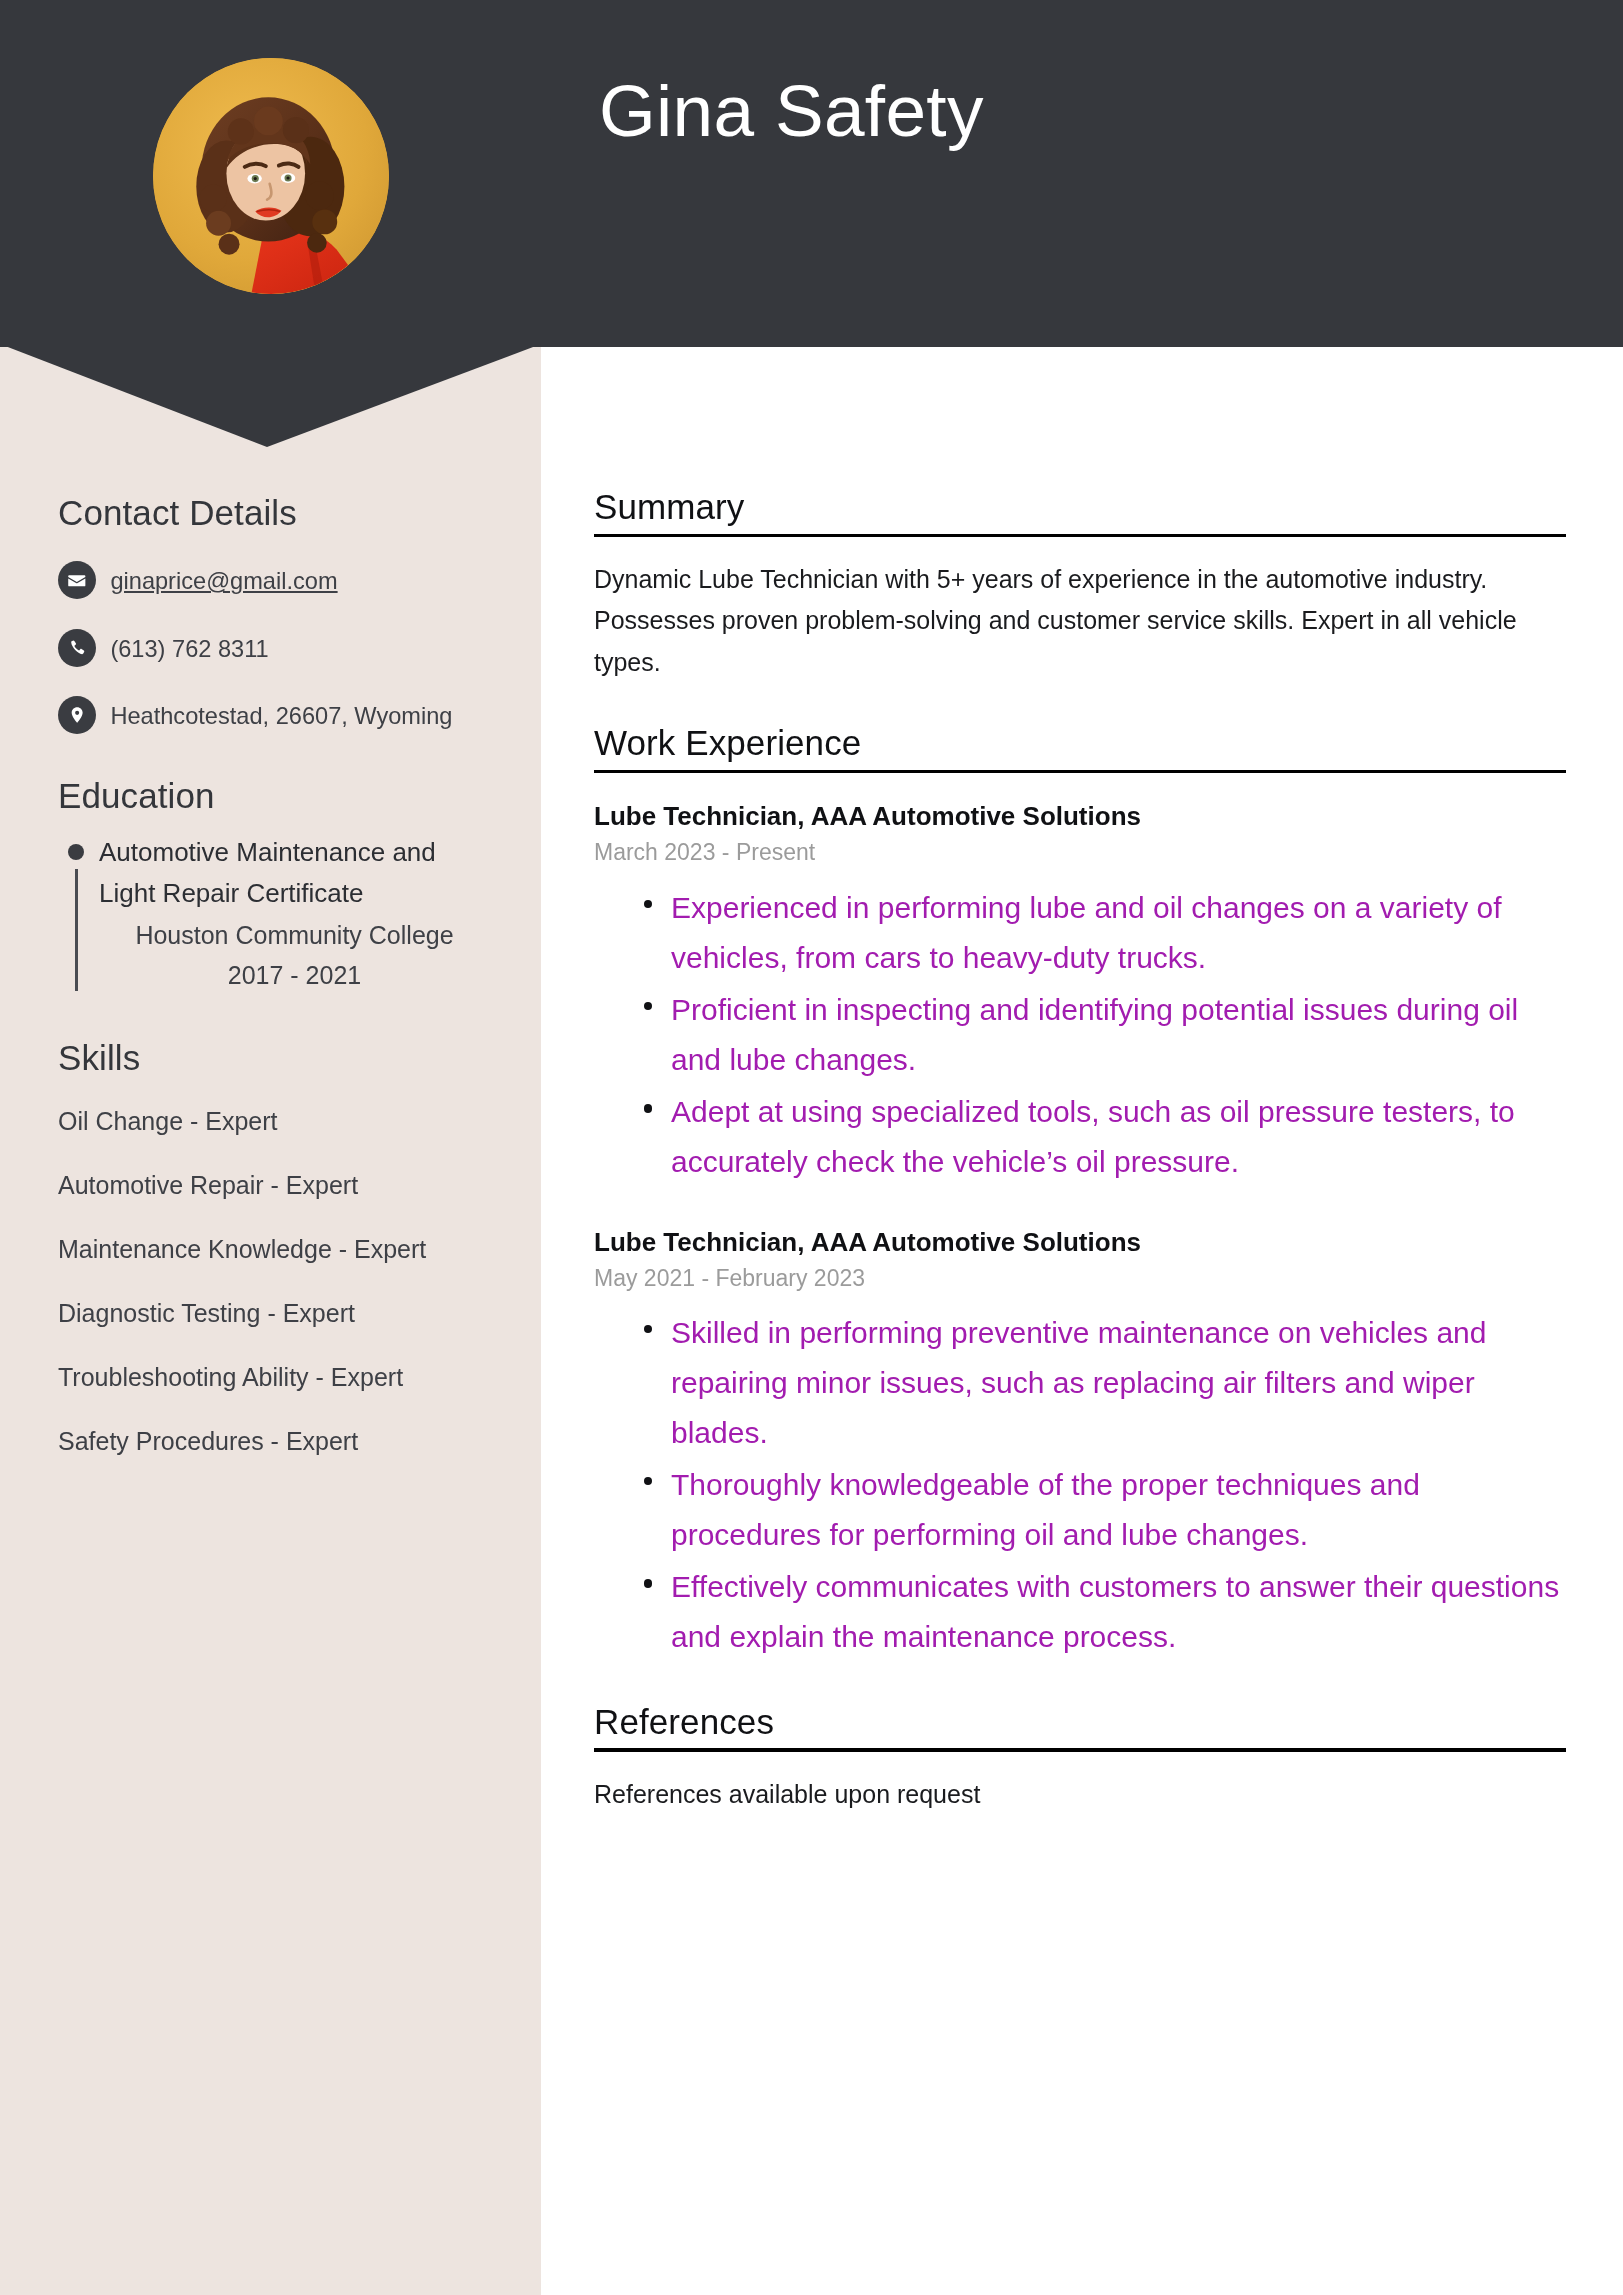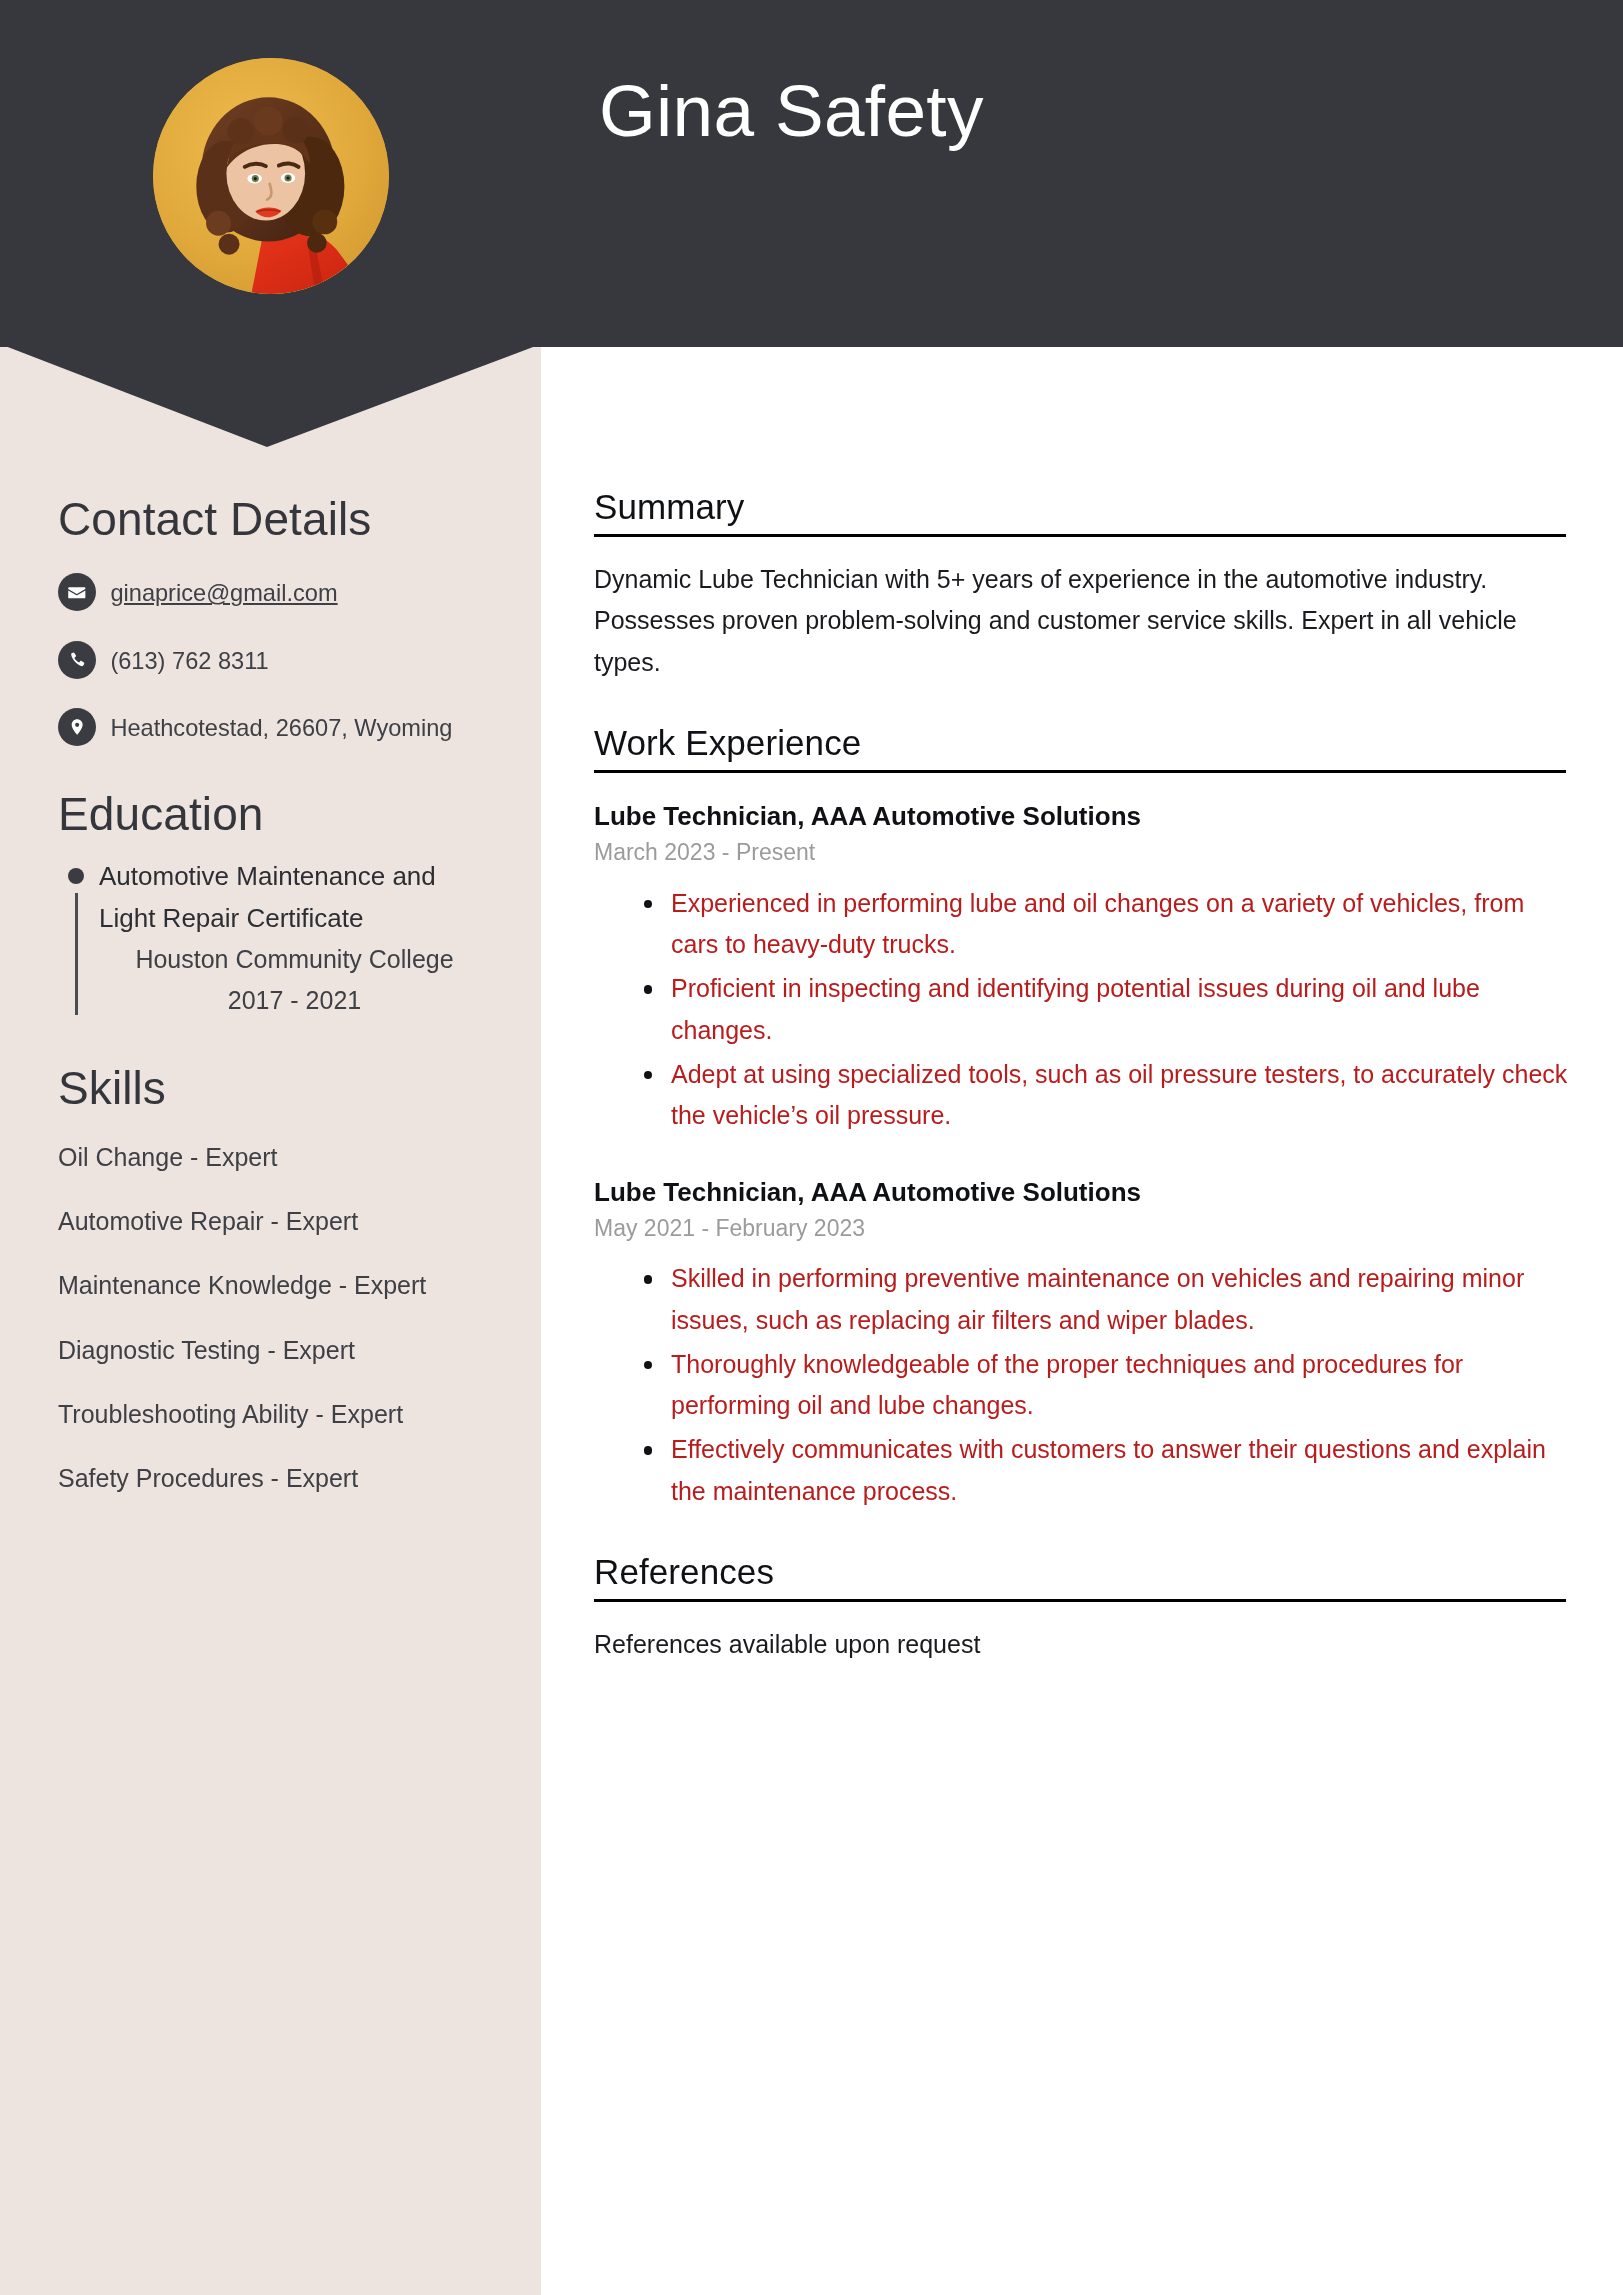--- a/index.html
+++ b/index.html
@@ -90,21 +90,21 @@
   }
 
   
   .sidebar {
     position: absolute;
     left: 58px;
     top: 494px;
     width: 432px;
   }
   .side-heading {
-    font-size: 46px;
+    font-size: 35px;
     font-weight: 400;
     color: #34363B;
     letter-spacing: 0.1px;
     line-height: 1.1;
   }
 
   
   .contact-list { margin-top: 27.5px; }
   .contact-row {
     display: flex;
@@ -226,23 +226,23 @@
     color: #9B9B9B;
     line-height: 1.3;
   }
   .job-bullets {
     margin-top: 14.4px;
     padding-left: 77px;
     list-style: none;
   }
   .job-bullets li {
     position: relative;
-    font-size: 25px;
+    font-size: 30px;
     line-height: 1.66;
-    color: #b91c1c;
+    color: #a21caf;
     margin-bottom: 2.6px;
   }
   .job-bullets li::before {
     content: "";
     position: absolute;
     left: -27.5px;
     top: 17px;
     width: 8.5px;
     height: 8.5px;
     border-radius: 50%;

